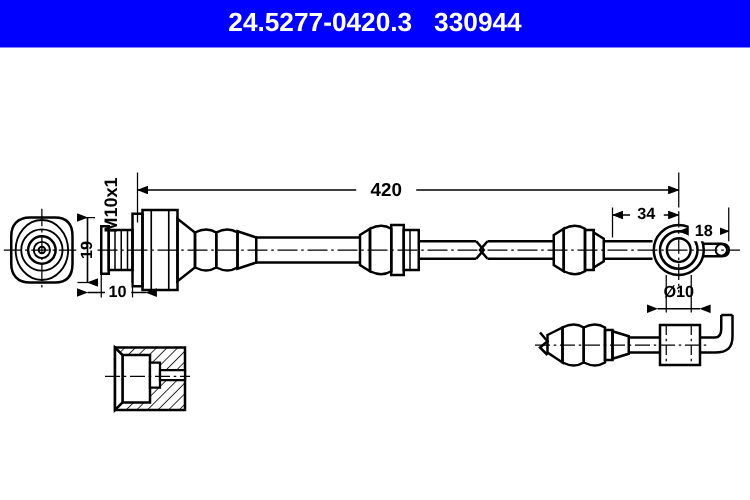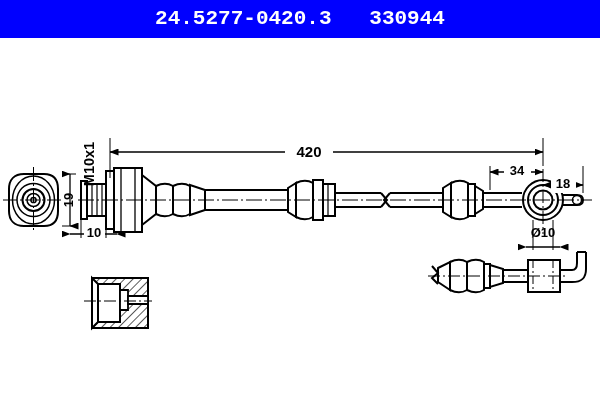--- a/index.html
+++ b/index.html
@@ -34,21 +34,21 @@
     top: 0;
     width: 600px;
     height: 38px;
     line-height: 38px;
     text-align: center;
     color: #ffffff;
     font-weight: bold;
     font-size: 21px;
     letter-spacing: 0px;
     white-space: pre;
-    font-family: Liberation Mono, monospace;
+    font-family: Liberation Sans, sans-serif;
   }
   #drawing {
     position: absolute;
     left: 0;
     top: 38px;
     width: 600px;
     height: 362px;
   }
   .dimlabel {
     font-family: "Liberation Sans", sans-serif;

